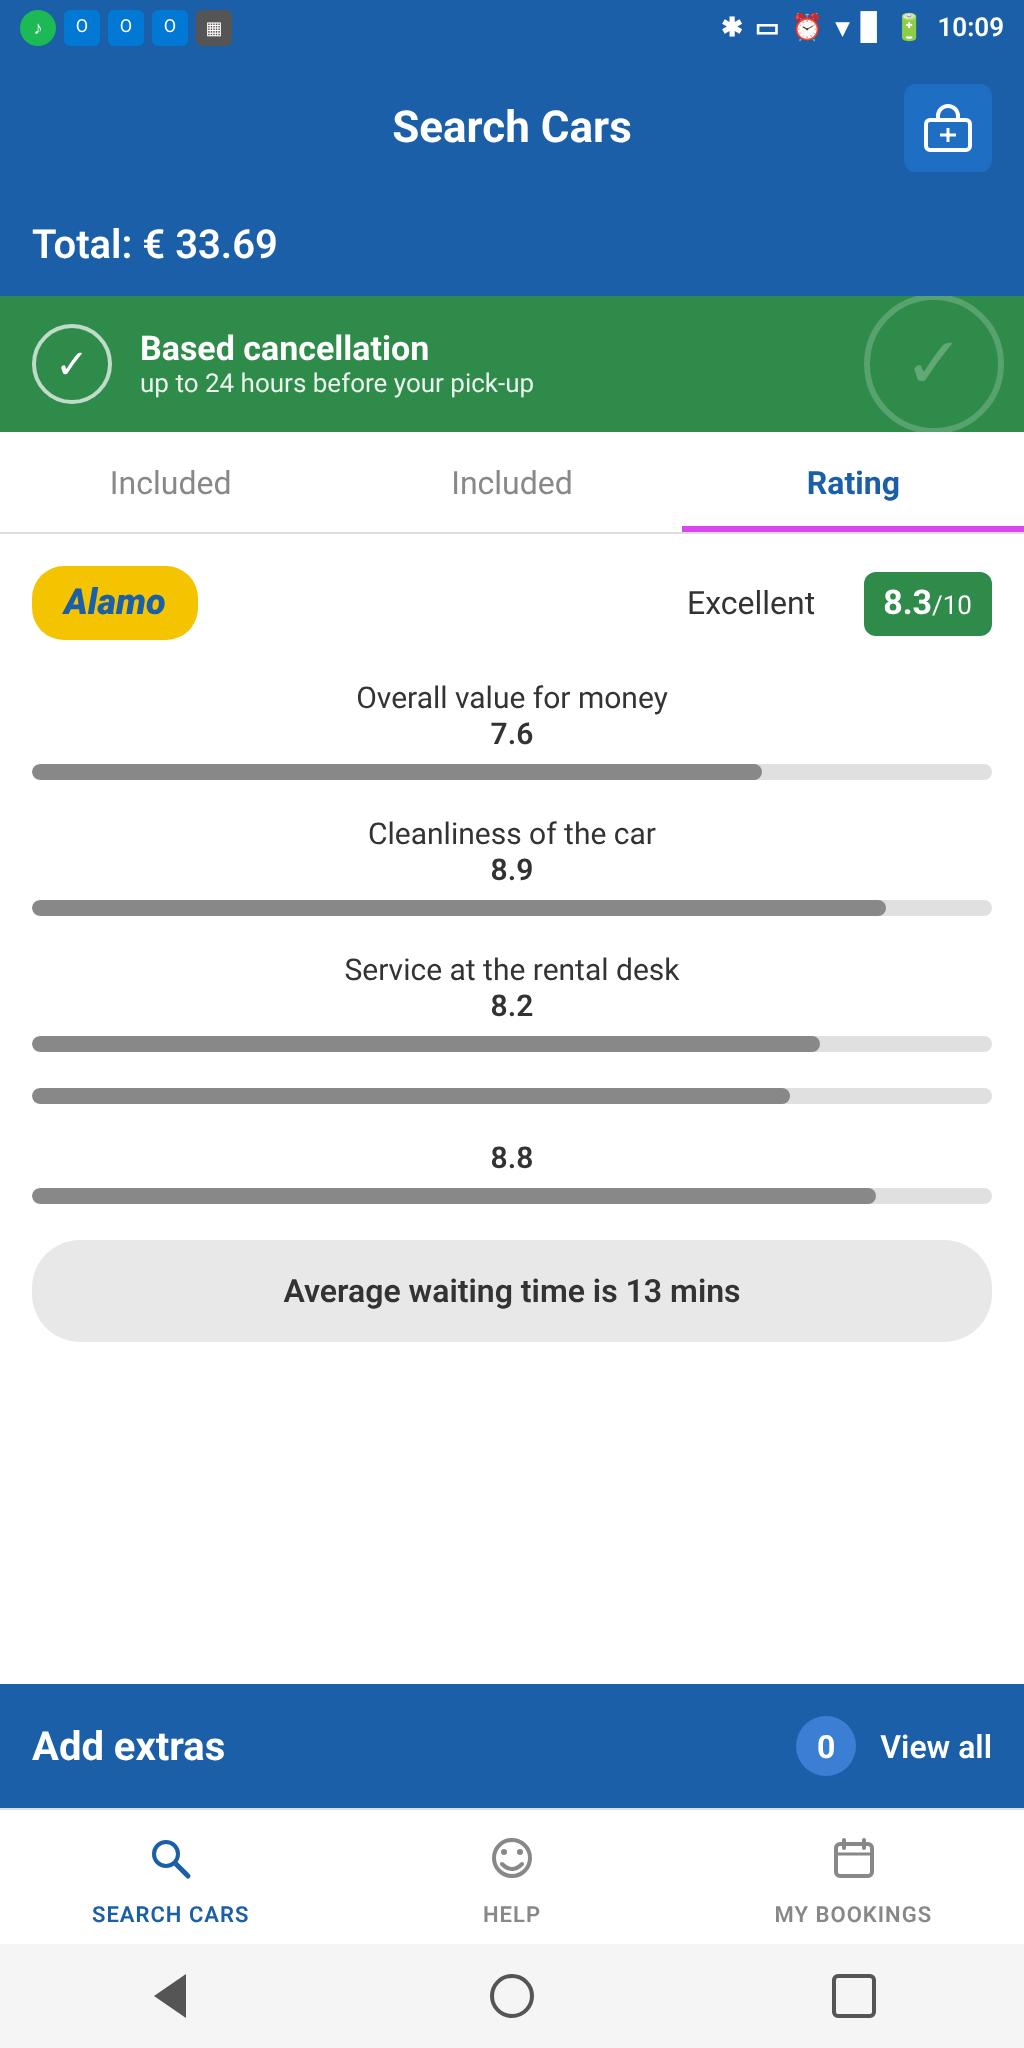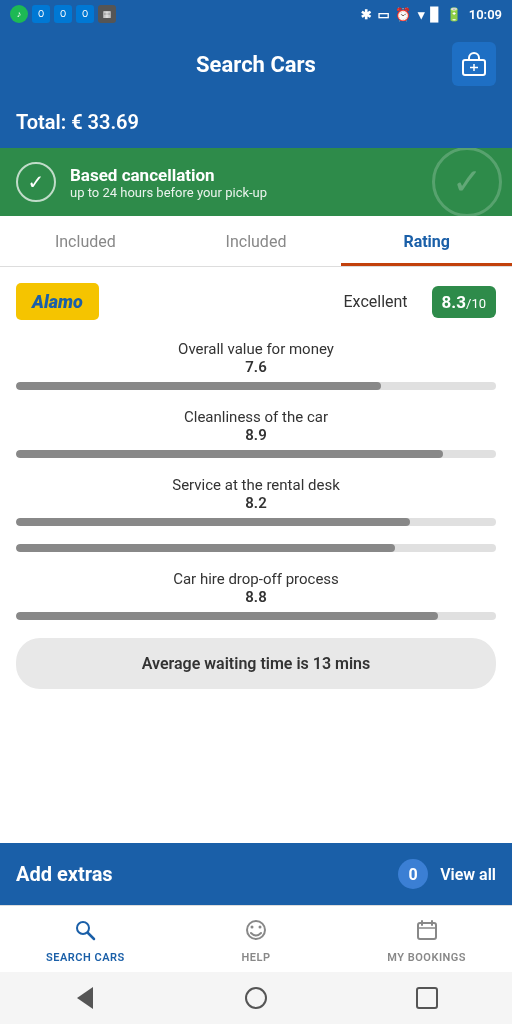--- a/index.html
+++ b/index.html
@@ -86,41 +86,41 @@
       text-align: center;
       padding: 16px 8px 12px;
       font-size: 16px;
       color: #888;
       cursor: pointer;
       border-bottom: 3px solid transparent;
     }
     .tab.active {
       color: #1a5fa8;
       font-weight: 700;
-      border-bottom: 3px solid #c2410c;
+      border-bottom: 3px solid #d946ef;
     }
 
     
     .rating-content {
       background: white;
       padding: 16px;
       flex: 1;
     }
 
     
     .supplier-row {
       display: flex;
       align-items: center;
       justify-content: space-between;
       margin-bottom: 20px;
     }
     .alamo-logo {
       background: #f5c400;
       padding: 8px 16px;
-      border-radius: 5px;
+      border-radius: 16px;
       font-size: 18px;
       font-weight: 900;
       color: #1a5fa8;
       font-style: italic;
     }
     .rating-badge-area { display: flex; align-items: center; gap: 24px; }
     .excellent-text { font-size: 16px; color: #333; }
     .rating-badge {
       background: #2e8b4a;
       color: white;
@@ -327,21 +327,20 @@
   </div>
 
   <div class="rating-item">
     <div class="progress-bar">
       <div class="progress-fill" style="width:79%"></div>
     </div>
   </div>
 
   <div class="rating-item">
     <div class="rating-item-header">
-      <span class="rating-label">Car hire drop-off process</span>
       <span class="rating-value">8.8</span>
     </div>
     <div class="progress-bar">
       <div class="progress-fill" style="width:88%"></div>
     </div>
   </div>
 
 
   <div class="avg-waiting">Average waiting time is 13 mins</div>
 

